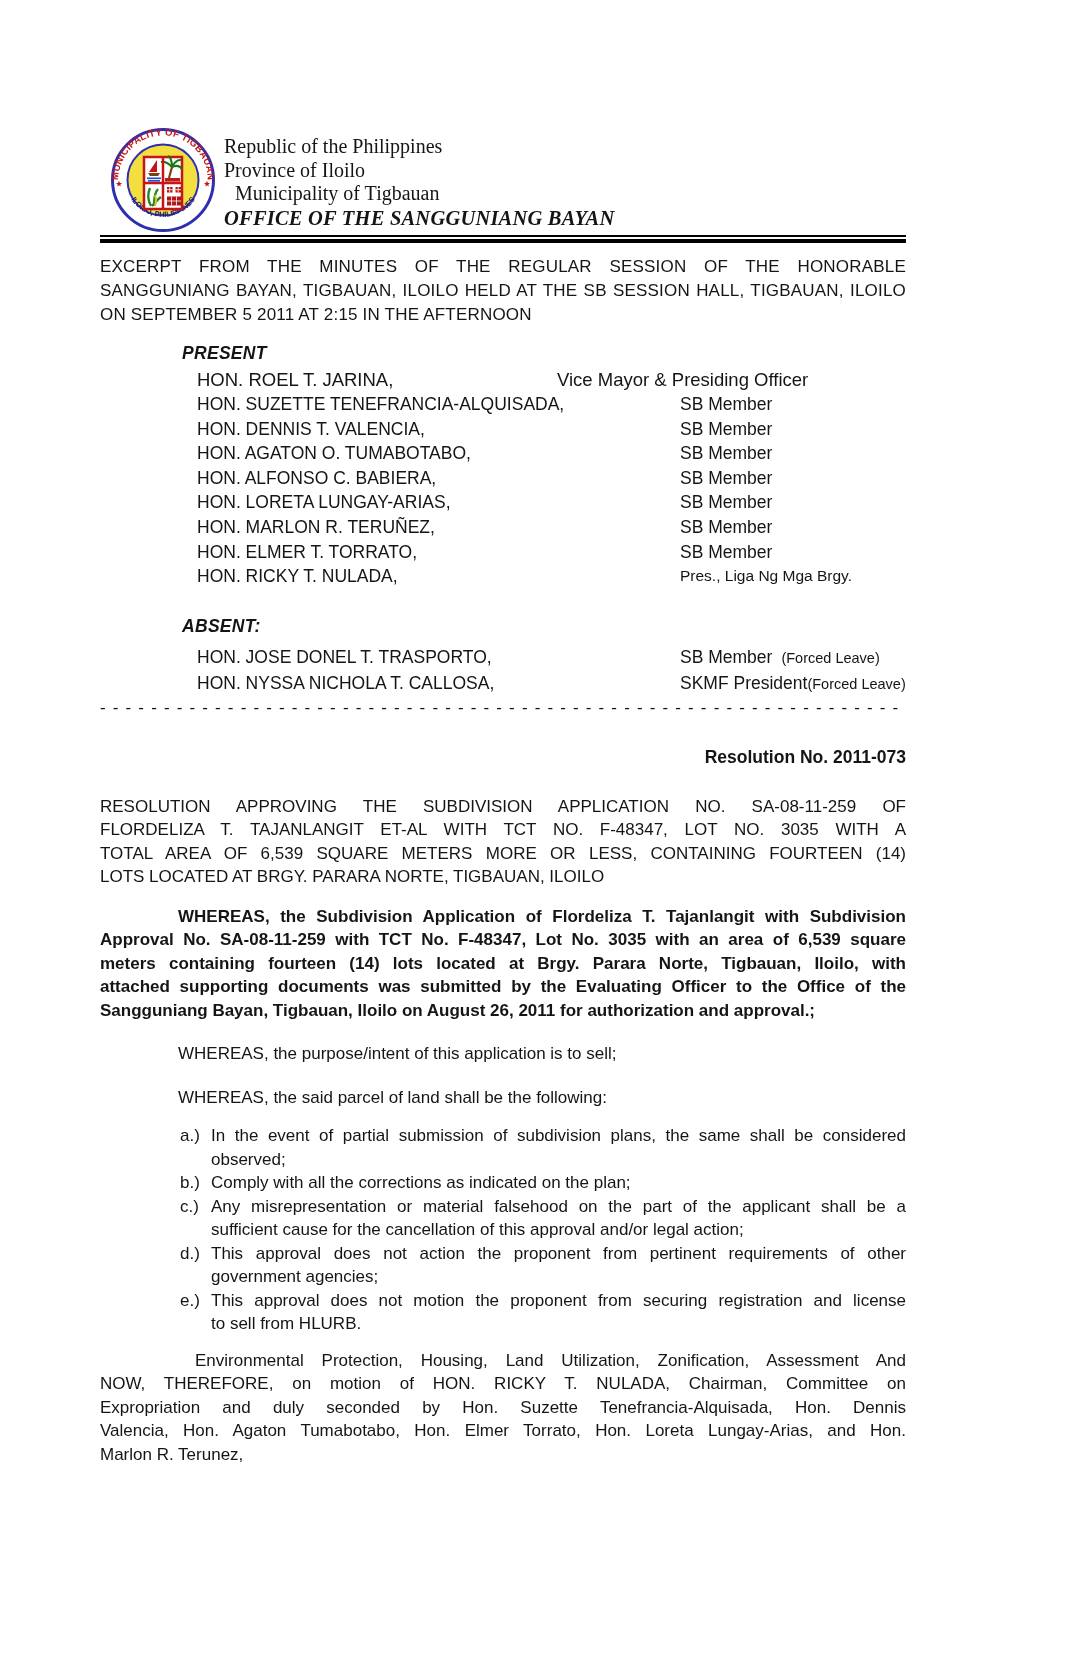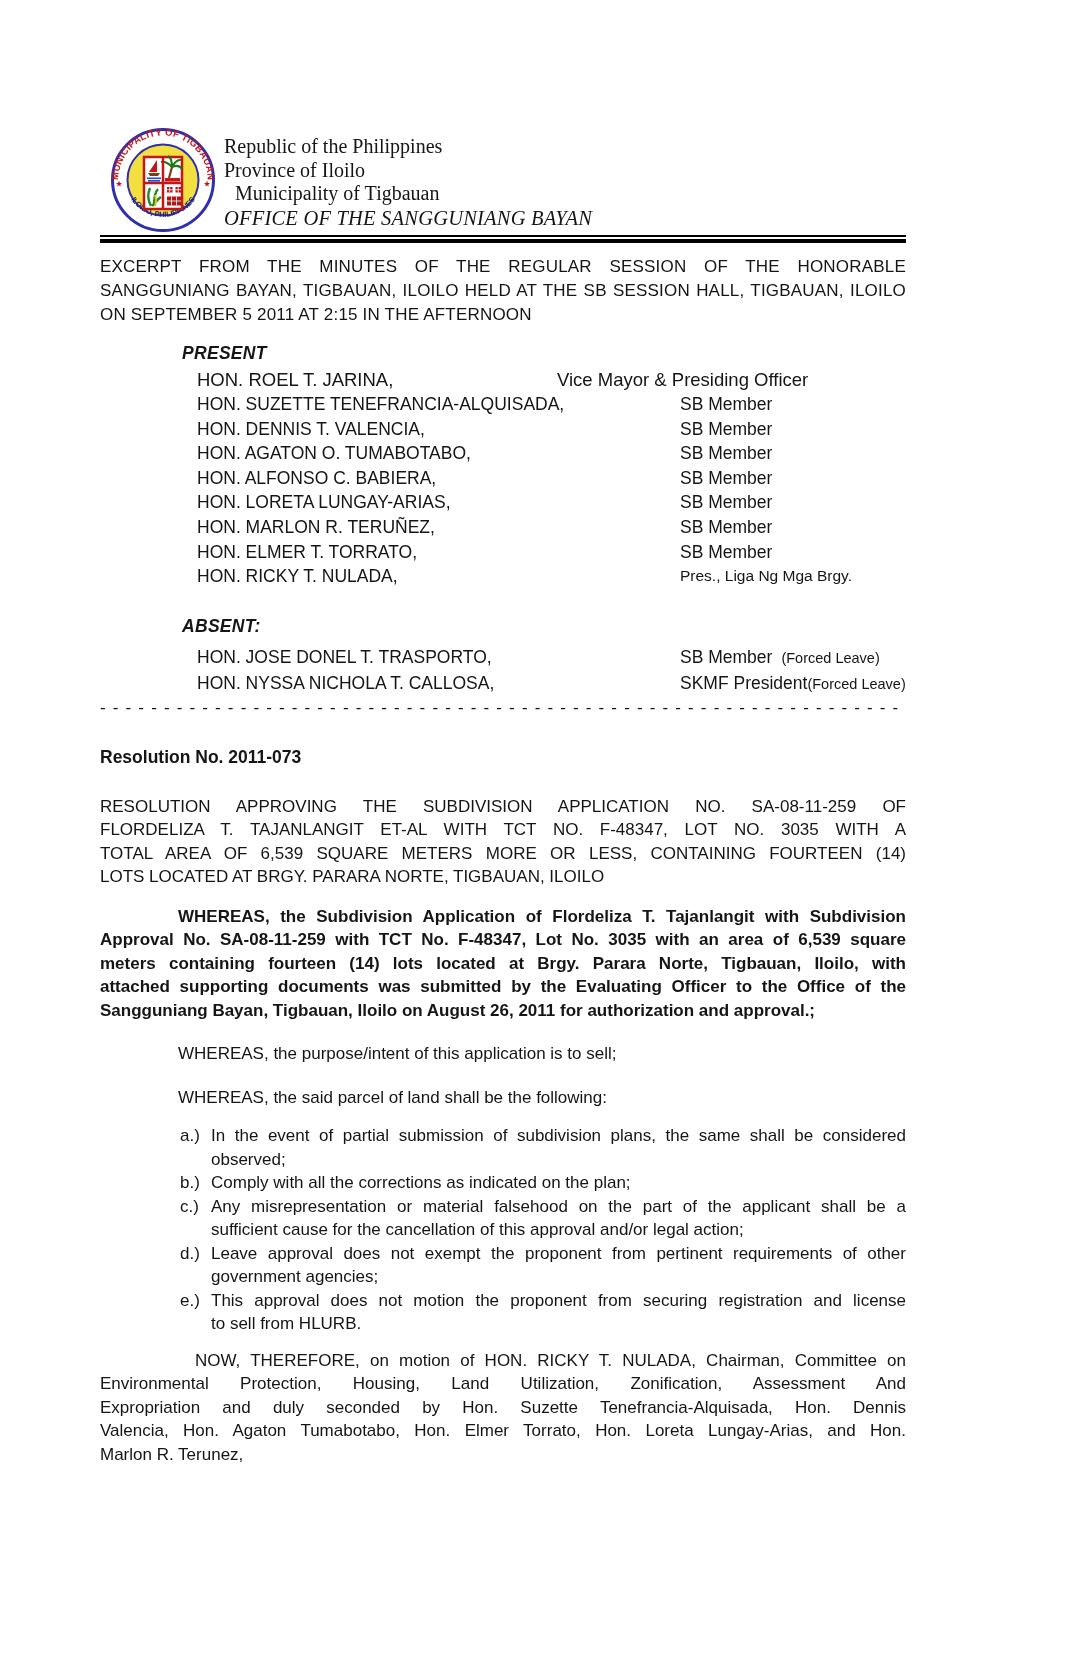--- a/index.html
+++ b/index.html
@@ -7,21 +7,21 @@
         padding:127px 182px 0 100px;background:#fff;color:#151515;
         font-family:"Liberation Sans","DejaVu Sans",sans-serif;overflow:hidden;}
 
   
   .letterhead{display:flex;align-items:flex-start;}
   .seal{flex:none;margin-left:10px;}
   .letterhead-text{margin-left:8px;padding-top:8px;
         font-family:"Liberation Serif","DejaVu Serif",serif;}
   .lh-line{font-size:20px;line-height:23.5px;}
   .lh-municipality{padding-left:11px;}
-  .lh-office{font-size:20.5px;font-weight:normal;font-style:italic;margin-top:1px;letter-spacing:.2px;}
+  .lh-office{font-size:20.5px;font-weight:bold;font-style:italic;margin-top:1px;letter-spacing:.2px;}
 
   .meta-row{display:flex;justify-content:space-between;align-items:baseline;margin-top:3px;
         font-family:"Liberation Serif","DejaVu Serif",serif;font-size:17.5px;line-height:20px;}
   .website{color:var(--link-blue,#2221c5);text-decoration:underline;}
   .rule-thin{height:2px;background:#000;margin-top:2px;}
   .rule-thick{height:4px;background:#000;margin-top:2px;}
 
   
   .jpara .jline{text-align:justify;text-align-last:justify;}
   .jpara .jline:last-child{text-align-last:left;}
@@ -44,21 +44,21 @@
   .present-row:first-child .member-name{width:343px;}
   .present-row:last-child .member-role{font-size:15.5px;}
   .absent-row{line-height:25px;}
   .leave-note{font-size:14.5px;}
   .absent-row:first-child .leave-note{margin-left:9px;}
 
   .dashed-divider{margin-top:3px;white-space:nowrap;overflow:hidden;font-size:17px;
         letter-spacing:1.2px;line-height:16px;}
 
   
-  .res-number{margin-top:30px;text-align:left;font-weight:bold;font-size:17.5px;line-height:22px;}
+  .res-number{margin-top:30px;text-align:right;font-weight:bold;font-size:17.5px;line-height:22px;}
   .res-title{margin-top:27px;font-size:17px;line-height:23.5px;}
   .body-para{font-size:17px;line-height:23.5px;}
   #whereas1{margin-top:16px;font-weight:bold;}
   .single{margin:20px 0 0;text-indent:78px;}
   .conditions{margin-top:15px;margin-left:80px;}
   .condition-row{display:flex;font-size:17px;line-height:23.5px;}
   .cond-letter{flex:none;width:31px;}
   .cond-text{flex:1;}
   #closing{margin-top:13px;}
 
@@ -228,34 +228,34 @@
       <div class="condition-row">
         <span class="cond-letter">c.)</span>
         <div class="cond-text jpara">
           <div class="jline">Any misrepresentation or material falsehood on the part of the applicant shall be a</div>
           <div class="jline">sufficient cause for the cancellation of this approval and/or legal action;</div>
         </div>
       </div>
       <div class="condition-row">
         <span class="cond-letter">d.)</span>
         <div class="cond-text jpara">
-          <div class="jline">Leave approval does not exempt the proponent from pertinent requirements of other</div>
+          <div class="jline">This approval does not action the proponent from pertinent requirements of other</div>
           <div class="jline">government agencies;</div>
         </div>
       </div>
       <div class="condition-row">
         <span class="cond-letter">e.)</span>
         <div class="cond-text jpara">
           <div class="jline">This approval does not motion the proponent from securing registration and license</div>
           <div class="jline">to sell from HLURB.</div>
         </div>
       </div>
     </div>
 
   <div class="body-para jpara indent2" id="closing">
+      <div class="jline">Environmental Protection, Housing, Land Utilization, Zonification, Assessment And</div>
       <div class="jline">NOW, THEREFORE, on motion of HON. RICKY T. NULADA, Chairman, Committee on</div>
-      <div class="jline">Environmental Protection, Housing, Land Utilization, Zonification, Assessment And</div>
       <div class="jline">Expropriation and duly seconded by Hon. Suzette Tenefrancia-Alquisada, Hon. Dennis</div>
       <div class="jline">Valencia, Hon. Agaton Tumabotabo, Hon. Elmer Torrato, Hon. Loreta Lungay-Arias, and Hon.</div>
       <div class="jline">Marlon R. Terunez,</div>
     </div>
 
 </div>
 
 </body></html>

